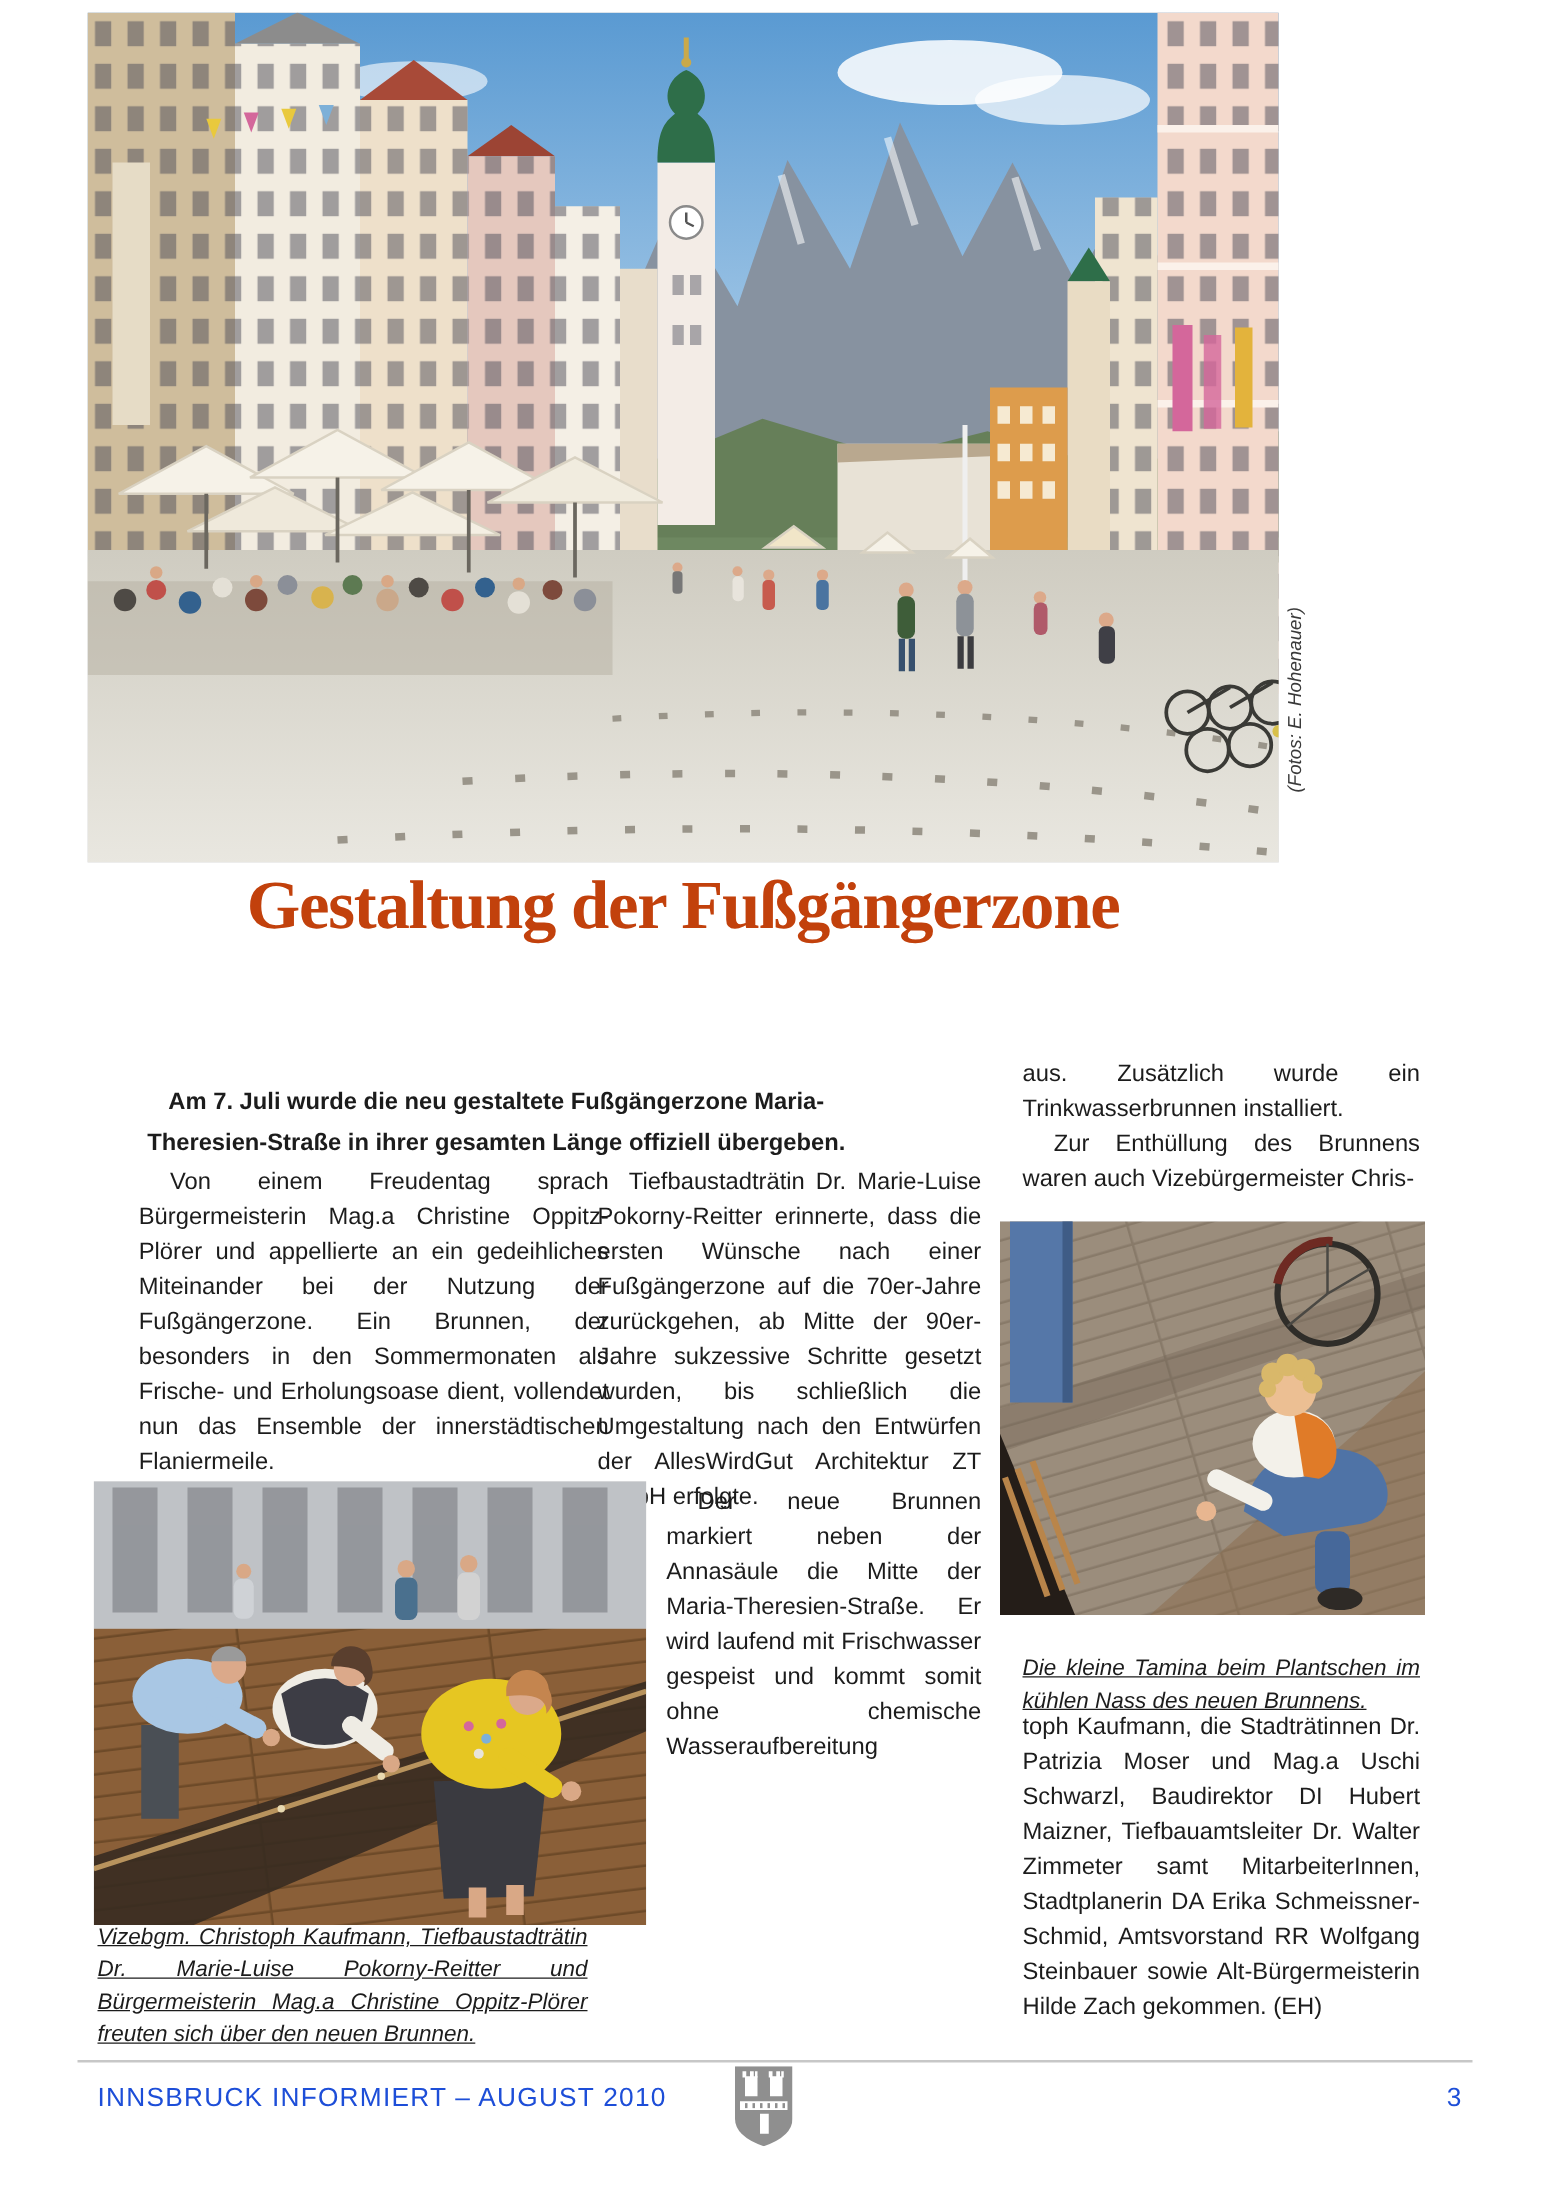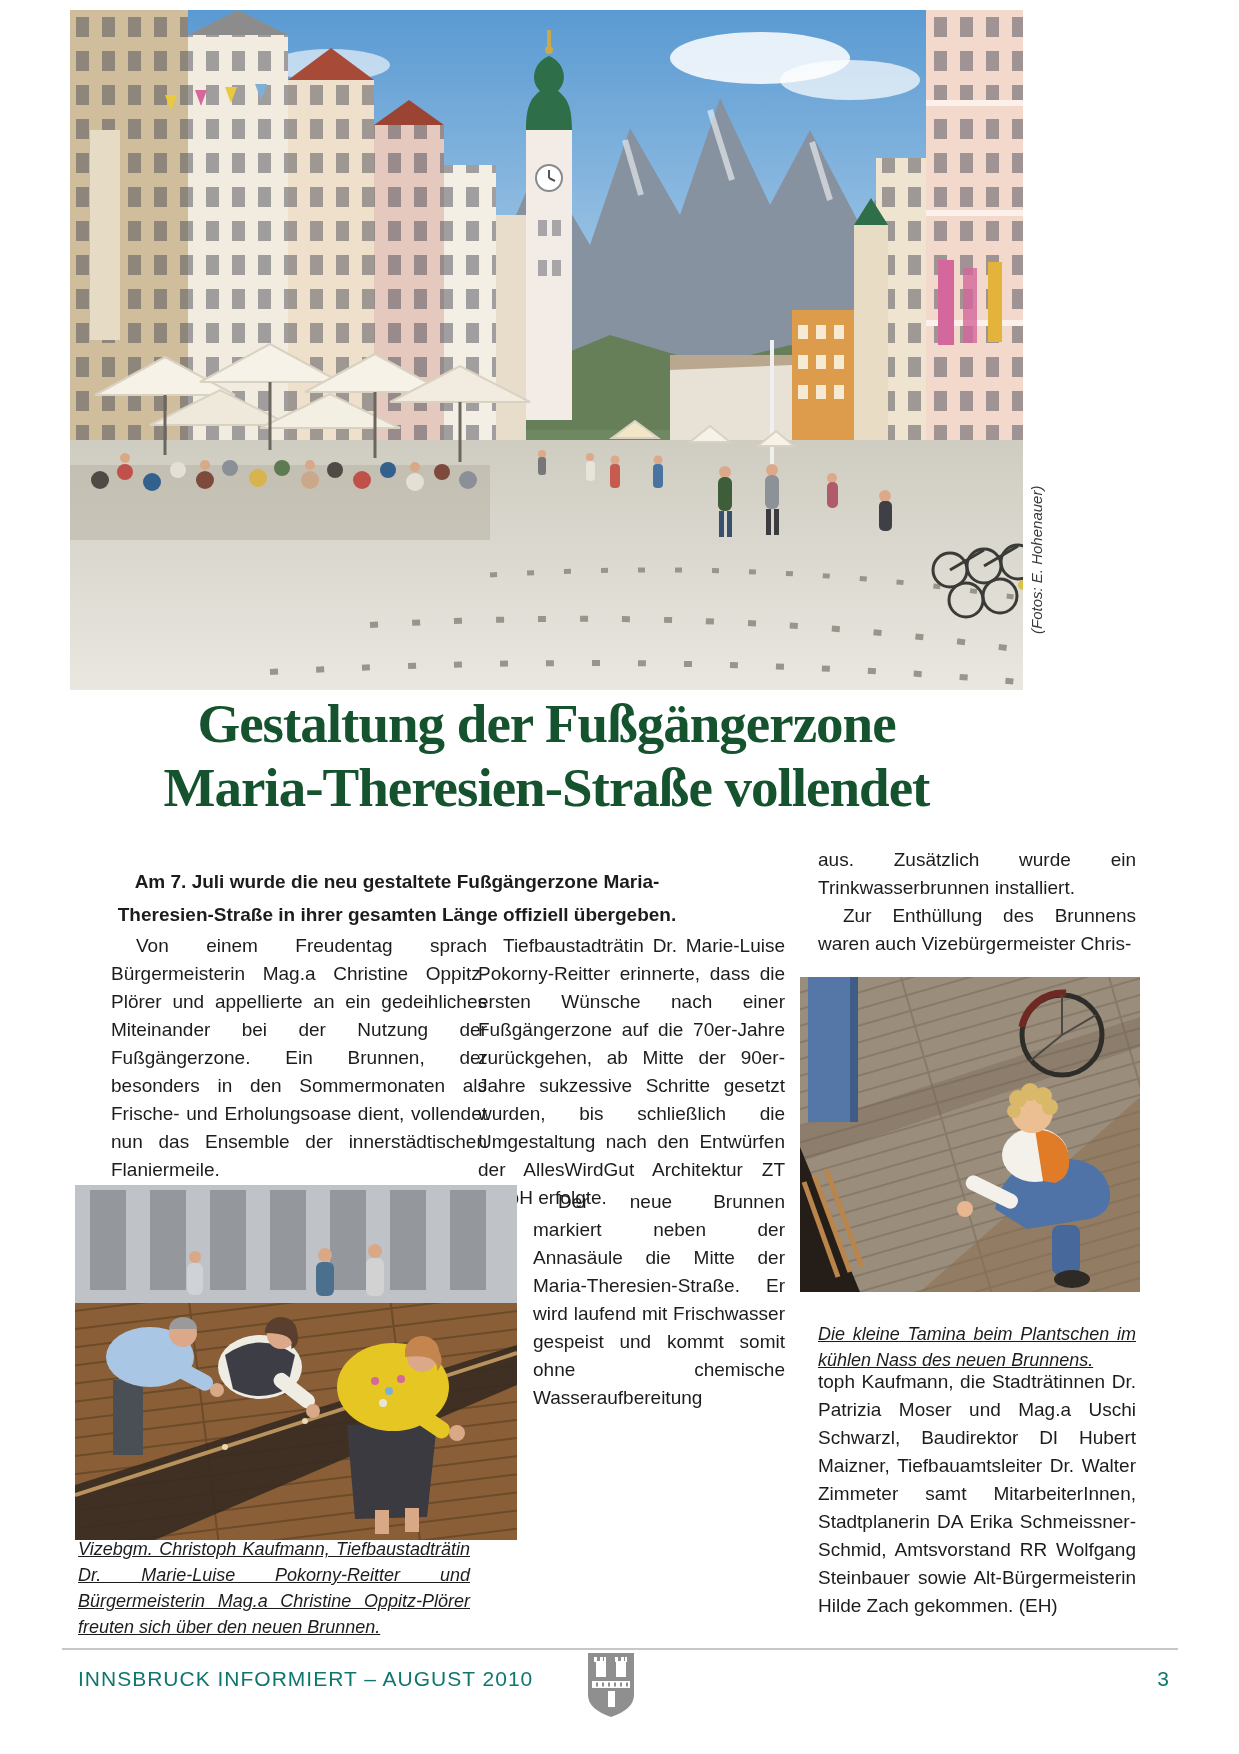--- a/index.html
+++ b/index.html
@@ -6,40 +6,40 @@
   .page{position:relative;width:1239px;height:1754px;background:#fff;
         font-family:"Liberation Sans",sans-serif;color:#1c1c1c;overflow:hidden;}
   .photo{position:absolute;overflow:hidden;background:#ddd;}
   .photo svg{display:block;width:100%;height:100%;}
   #main-photo{left:70px;top:10px;width:953px;height:680px;}
   #credit{position:absolute;left:1028px;top:634px;transform:rotate(-90deg);
           transform-origin:0 0;white-space:nowrap;font-style:italic;
           font-size:15px;color:#3a3a3a;}
   .headline{position:absolute;left:70px;top:692px;width:953px;text-align:center;
             font-family:"Liberation Serif",serif;font-weight:bold;
-            font-size:55px;line-height:64px;letter-spacing:-1px;color:#14532d;}
+            font-size:55px;line-height:64px;letter-spacing:-1px;color:#c2410c;}
   .standfirst{position:absolute;left:88px;top:846px;width:618px;text-align:center;
               font-weight:bold;font-size:19px;line-height:33px;}
   .bodycol{position:absolute;font-size:19px;line-height:28px;text-align:justify;}
   .bodycol p{margin:0;}
   .bodycol p.ind{text-indent:25px;}
   #col1{left:80px;top:932px;width:376px;margin-left:31px;}
   #col2-upper{left:478px;top:932px;width:307px;}
   #col2-lower{left:533px;top:1188px;width:252px;}
   #col3-upper{left:818px;top:846px;width:318px;}
   #col3-lower{left:818px;top:1368px;width:318px;}
   #group-photo{left:75px;top:1185px;width:442px;height:355px;}
   #child-photo{left:800px;top:977px;width:340px;height:315px;}
   .caption{position:absolute;font-style:italic;font-size:18px;line-height:26px;
            text-align:justify;text-decoration:underline;}
   #group-caption{left:78px;top:1518px;width:392px;}
   #child-caption{left:818px;top:1303px;width:318px;}
   .footer-rule{position:absolute;left:62px;top:1648px;width:1116px;height:2px;
                background:#c7c7c7;}
-  .footer-text{position:absolute;top:1667px;font-size:21px;color:#0f766e;
+  .footer-text{position:absolute;top:1667px;font-size:21px;color:#1d4ed8;
                letter-spacing:1px;}
   #footer-issue{left:78px;}
   #footer-page{right:70px;letter-spacing:0;}
   #footer-logo{position:absolute;left:588px;top:1653px;width:46px;height:64px;}
 </style>
 </head>
 <body>
 
 <div class="page">
 
@@ -228,21 +228,20 @@
         <line x1="880" y1="560" x2="914" y2="540"></line>
           <line x1="914" y1="556" x2="948" y2="536"></line>
         <circle cx="953" cy="575" r="5" fill="#d8c049" stroke="none"></circle>
       </g>
     </svg>
   </div>
   <div id="credit">(Fotos: E. Hohenauer)</div>
 
   <h1 class="headline" style="margin:0;">
     <span>Gestaltung der Fußgängerzone</span><br>
-    <span>Maria-Theresien-Straße vollendet</span>
   </h1>
 
   <p class="standfirst">Am 7. Juli wurde die neu gestaltete Fußgängerzone Maria-Theresien-Straße in ihrer gesamten Länge offiziell übergeben.</p>
 
   <div class="bodycol" id="col1">
     <p class="ind">Von einem Freudentag sprach Bürgermeisterin Mag.a Christine Oppitz-Plörer und appellierte an ein gedeihliches Miteinander bei der Nutzung der Fußgängerzone. Ein Brunnen, der besonders in den Sommermonaten als Frische- und Erholungsoase dient, vollendet nun das Ensemble der innerstädtischen Flaniermeile.</p>
   </div>
 
   <div class="bodycol" id="col2-upper">
     <p class="ind">Tiefbaustadträtin Dr. Marie-Luise Pokorny-Reitter erinnerte, dass die ersten Wünsche nach einer Fußgängerzone auf die 70er-Jahre zurückgehen, ab Mitte der 90er-Jahre sukzessive Schritte gesetzt wurden, bis schließlich die Umgestaltung nach den Entwürfen der AllesWirdGut Architektur ZT GmbH erfolgte.</p>

